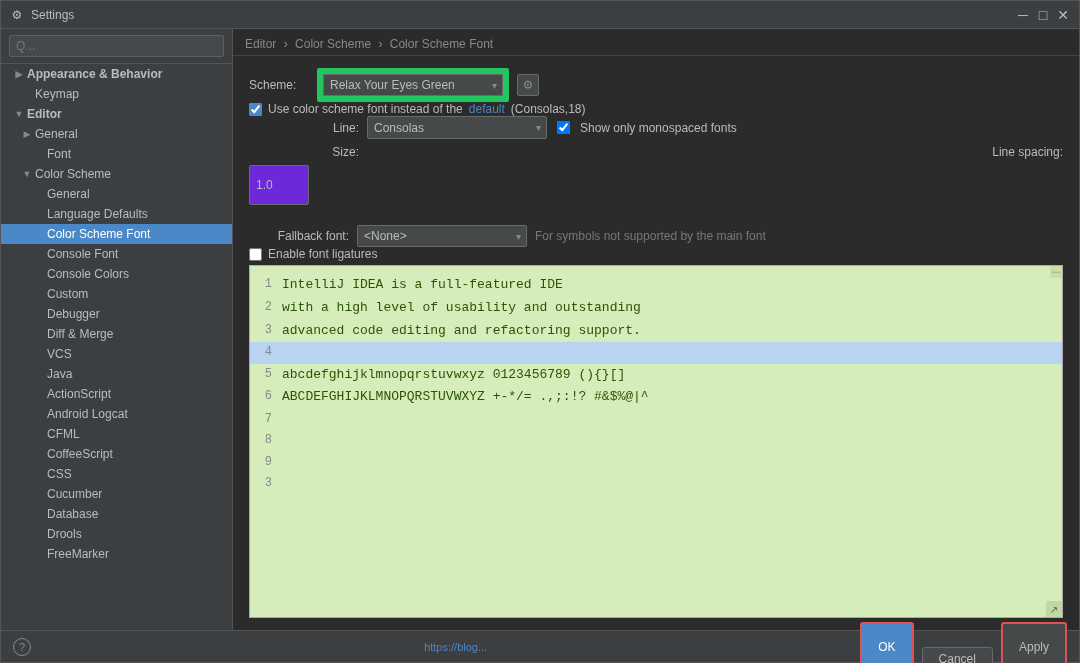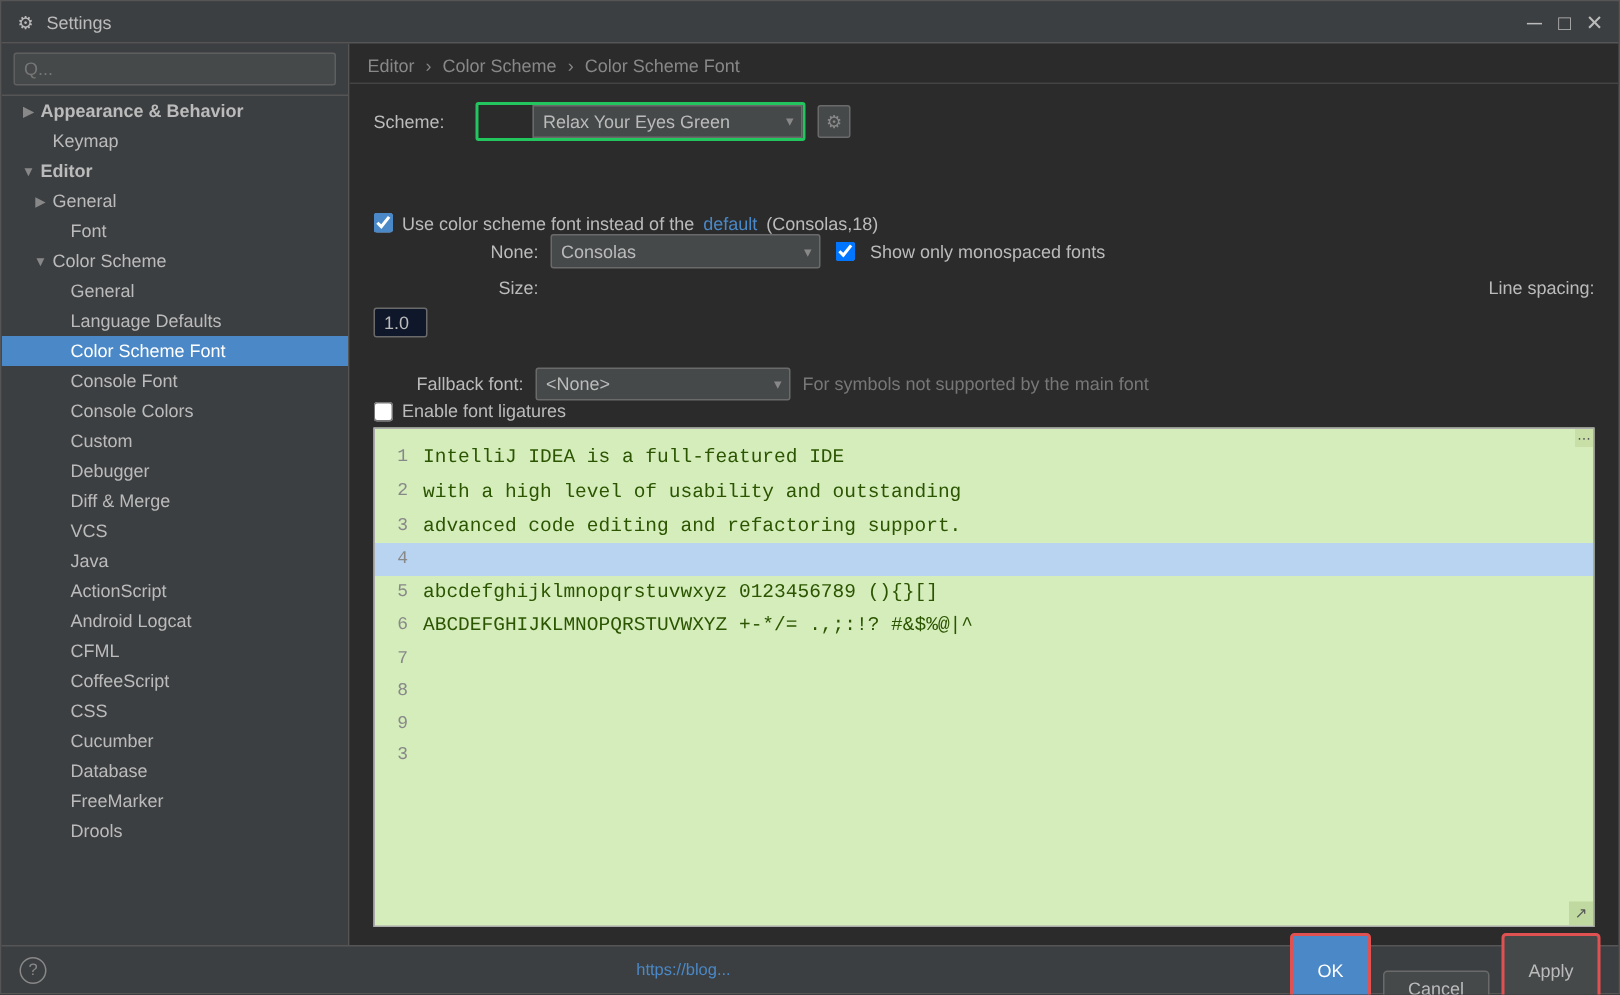--- a/index.html
+++ b/index.html
@@ -33,40 +33,40 @@
     .main-panel { flex: 1; background: #2b2b2b; display: flex; flex-direction: column; overflow: hidden; }
     .breadcrumb { padding: 8px 12px 4px; font-size: 12px; color: #888; border-bottom: 1px solid #444; flex-shrink: 0; }
     .breadcrumb span { color: #888; }
     .breadcrumb .sep { margin: 0 4px; }
 
     .panel-content { padding: 12px 16px; flex: 1; overflow-y: auto; display: flex; flex-direction: column; }
 
     
     .scheme-row { display: flex; align-items: center; gap: 8px; }
     .scheme-label { color: #bbbbbb; font-size: 12px; min-width: 60px; }
-    .scheme-select-wrap { position: relative; display: inline-flex; align-items: center; border: 2px solid #22c55e; border-radius: 2px; padding-left: 36px; }
+    .scheme-select-wrap { position: relative; display: inline-flex; align-items: center; border: 6px solid #22c55e; border-radius: 2px; }
     .scheme-select { background: #45494a; border: 1px solid #6a6a6a; color: #bbbbbb; padding: 3px 24px 3px 6px; font-size: 12px; appearance: none; outline: none; min-width: 180px; cursor: pointer; }
     .scheme-select-arrow { position: absolute; right: 6px; pointer-events: none; font-size: 10px; color: #888; }
     .scheme-gear { width: 22px; height: 22px; background: #45494a; border: 1px solid #6a6a6a; display: flex; align-items: center; justify-content: center; cursor: pointer; font-size: 12px; color: #888; border-radius: 2px; }
 
     
-    .checkbox-row { display: flex; align-items: flex-start; gap: 6px; font-size: 12px; color: #bbbbbb; margin-top: 48px; }
+    .checkbox-row { display: flex; align-items: flex-end; gap: 6px; font-size: 12px; color: #bbbbbb; }
     .checkbox-row input[type="checkbox"] { accent-color: #4a88c7; }
     .link-text { color: #4a88c7; }
 
     
     .form-grid { display: grid; grid-template-columns: 110px 1fr; gap: 6px 8px; align-items: center; }
     .form-label { color: #bbbbbb; font-size: 12px; text-align: right; }
     .form-control-wrap { display: flex; align-items: center; gap: 10px; }
     .font-select-wrap { position: relative; display: inline-flex; align-items: center; }
     .font-select { background: #45494a; border: 1px solid #6a6a6a; color: #bbbbbb; padding: 4px 24px 3px 6px; font-size: 12px; appearance: none; outline: none; min-width: 180px; cursor: pointer; border-radius: 2px; }
     .font-select-arrow { position: absolute; right: 6px; pointer-events: none; font-size: 10px; color: #888; }
     .size-input-wrap { border: 2px solid #e05252; border-radius: 2px; display: inline-flex; }
     .size-input { background: #45494a; border: none; color: #bbbbbb; padding: 3px 6px; font-size: 12px; width: 60px; outline: none; }
-    .line-input { background: #0f172a; border: 1px solid #6a6a6a; color: #bbbbbb; padding: 2px 6px; font-size: 12px; width: 36px; outline: none; border-radius: 2px; }
+    .line-input { background: #6d28d9; border: 1px solid #6a6a6a; color: #bbbbbb; padding: 12px 6px; font-size: 12px; width: 60px; outline: none; border-radius: 2px; }
 
     .fallback-row { display: flex; align-items: center; gap: 8px; margin-top: 20px; }
     .fallback-label { color: #bbbbbb; font-size: 12px; min-width: 100px; text-align: right; }
     .fallback-select-wrap { position: relative; display: inline-flex; align-items: center; }
     .fallback-select { background: #45494a; border: 1px solid #6a6a6a; color: #bbbbbb; padding: 3px 24px 3px 6px; font-size: 12px; appearance: none; outline: none; min-width: 170px; cursor: pointer; border-radius: 2px; }
     .fallback-select-arrow { position: absolute; right: 6px; pointer-events: none; font-size: 10px; color: #888; }
     .fallback-hint { color: #777; font-size: 12px; }
 
     .ligature-row { display: flex; align-items: center; gap: 6px; font-size: 12px; color: #bbbbbb; }
     .ligature-row input[type="checkbox"] { accent-color: #4a88c7; }
@@ -206,25 +206,25 @@
         <div class="tree-item indent-2">
           <span class="tree-arrow"></span>
           <span>Cucumber</span>
         </div>
         <div class="tree-item indent-2">
           <span class="tree-arrow"></span>
           <span>Database</span>
         </div>
         <div class="tree-item indent-2">
           <span class="tree-arrow"></span>
+          <span>Drools</span>
+        </div>
+        <div class="tree-item indent-2">
+          <span class="tree-arrow"></span>
           <span>FreeMarker</span>
-        </div>
-        <div class="tree-item indent-2">
-          <span class="tree-arrow"></span>
-          <span>Drools</span>
         </div>
       </div>
     </div>
 
     <div class="main-panel">
       <div class="breadcrumb">
         <span>Editor</span>
         <span class="sep"> › </span>
         <span>Color Scheme</span>
         <span class="sep"> › </span>
@@ -248,21 +248,21 @@
         </div>
 
         <div class="checkbox-row">
           <input type="checkbox" checked="" style="">
           <span>Use color scheme font instead of the</span>
           <span class="link-text">default</span>
           <span>(Consolas,18)</span>
         </div>
 
         <div class="form-grid">
-          <span class="form-label">None:</span>
+          <span class="form-label">Line:</span>
           <div class="form-control-wrap">
             <div class="font-select-wrap">
               <select class="font-select">
                 <option>Consolas</option>
                 <option>Arial</option>
                 <option>Courier New</option>
                 <option>Monaco</option>
               </select>
               <span class="font-select-arrow">▾</span>
             </div>

